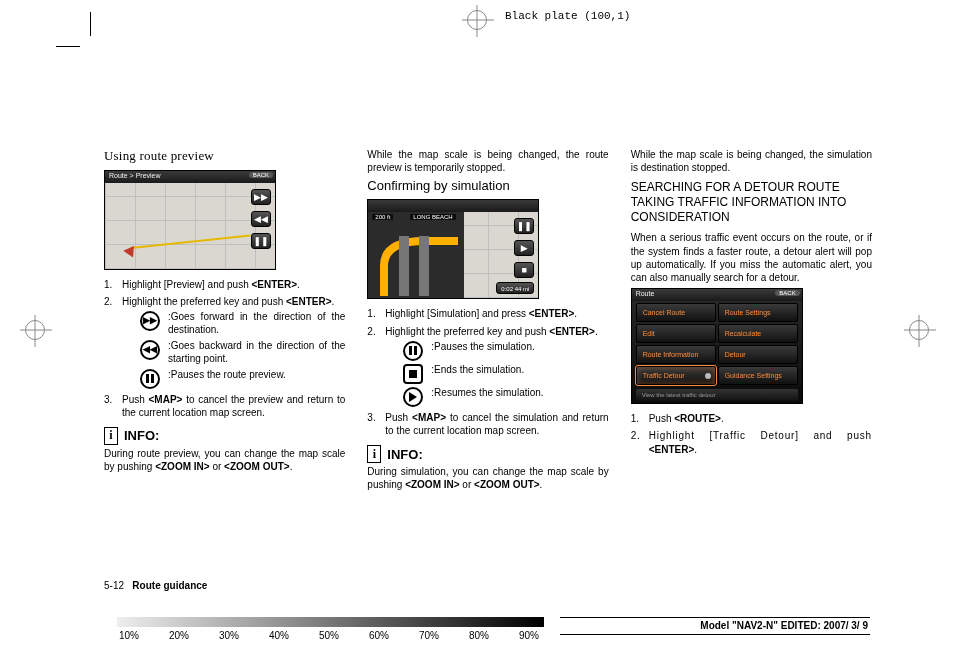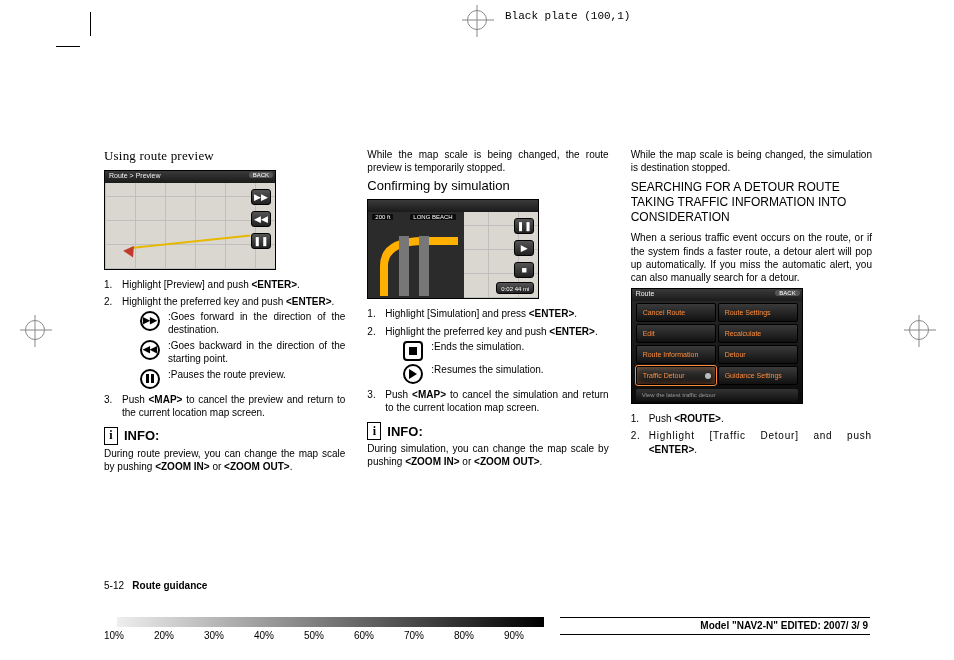--- a/index.html
+++ b/index.html
@@ -176,21 +176,21 @@
   .footer-left .sec { font-weight: bold; }
 
   .grad-bar {
     position: absolute; left: 104px; top: 617px; width: 440px; height: 10px;
     background: linear-gradient(90deg, #fff 0%, #fff 3%, #eee 3%, #000 100%);
   }
   .grad-ticks {
     position: absolute; left: 104px; top: 630px; width: 450px;
     display: flex; font-size: 10px;
   }
-  .grad-ticks span { width: 50px; text-align: left; }
+  .grad-ticks span { width: 50px; text-align: center; }
 
   .footer-right-top { position:absolute; right: 84px; top: 617px; left: 560px; height:1px; background:#000;}
   .footer-right-bot { position:absolute; right: 84px; top: 634px; left: 560px; height:1px; background:#000;}
   .footer-right {
     position: absolute; right: 86px; top: 620px; font-size: 10px; font-weight: bold;
   }
 
   b, strong { font-weight: bold; }
 </style>
 </head>
@@ -272,20 +272,29 @@
       <div class="city">LONG BEACH</div>
       <div class="side-btn sb1">❚❚</div>
       <div class="side-btn sb2">▶</div>
       <div class="side-btn sb3">■</div>
       <div class="side-btn sb4">0:02 44 mi</div>
     </div>
 
     <ol>
       <li><span>Highlight [Simulation] and press </span><b>&lt;ENTER&gt;</b>.</li>
       <li><span>Highlight the preferred key and push </span><b>&lt;ENTER&gt;</b>.
+        <div class="icon-row">
+          <div class="icon-circ">
+              <div class="bars">
+                <span></span>
+                <span></span>
+              </div>
+            </div>
+          <div class="desc">:Pauses the simulation.</div>
+        </div>
         <div class="icon-row">
           <div class="icon-square">
               <div class="stop-sq"></div>
             </div>
           <div class="desc">:Ends the simulation.</div>
         </div>
         <div class="icon-row">
           <div class="icon-circ">
               <div class="tri-right"></div>
             </div>

